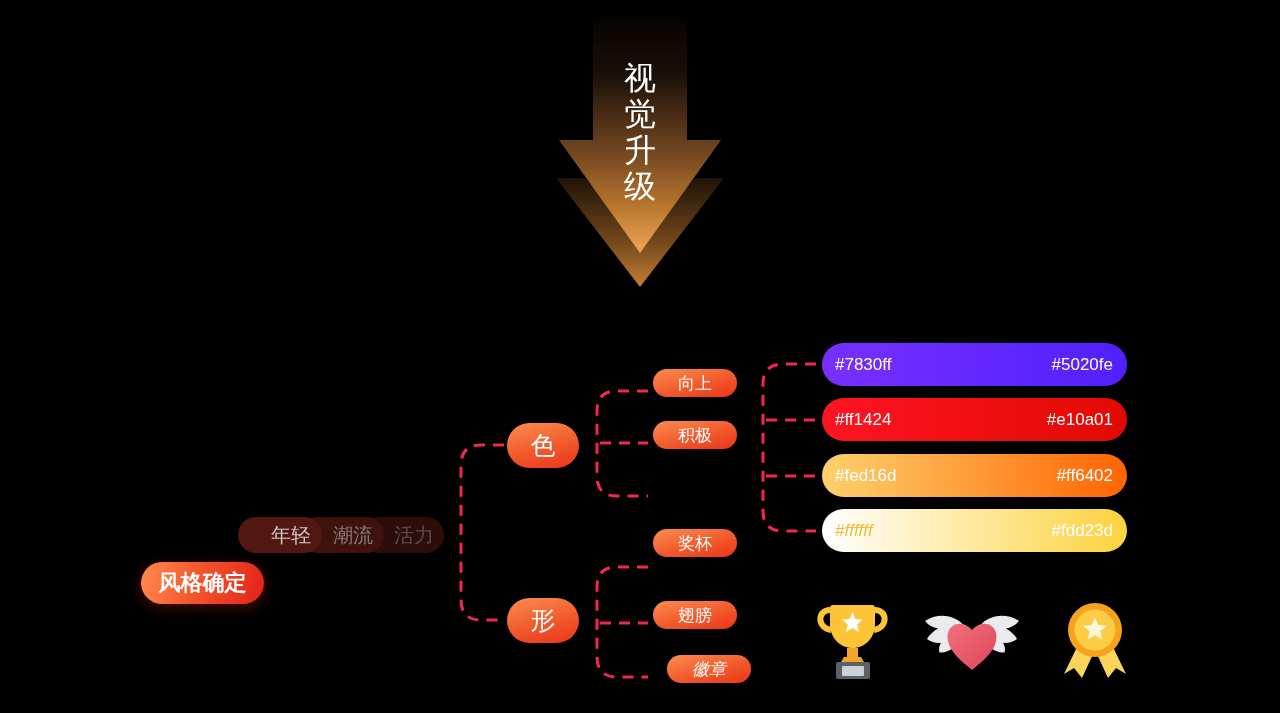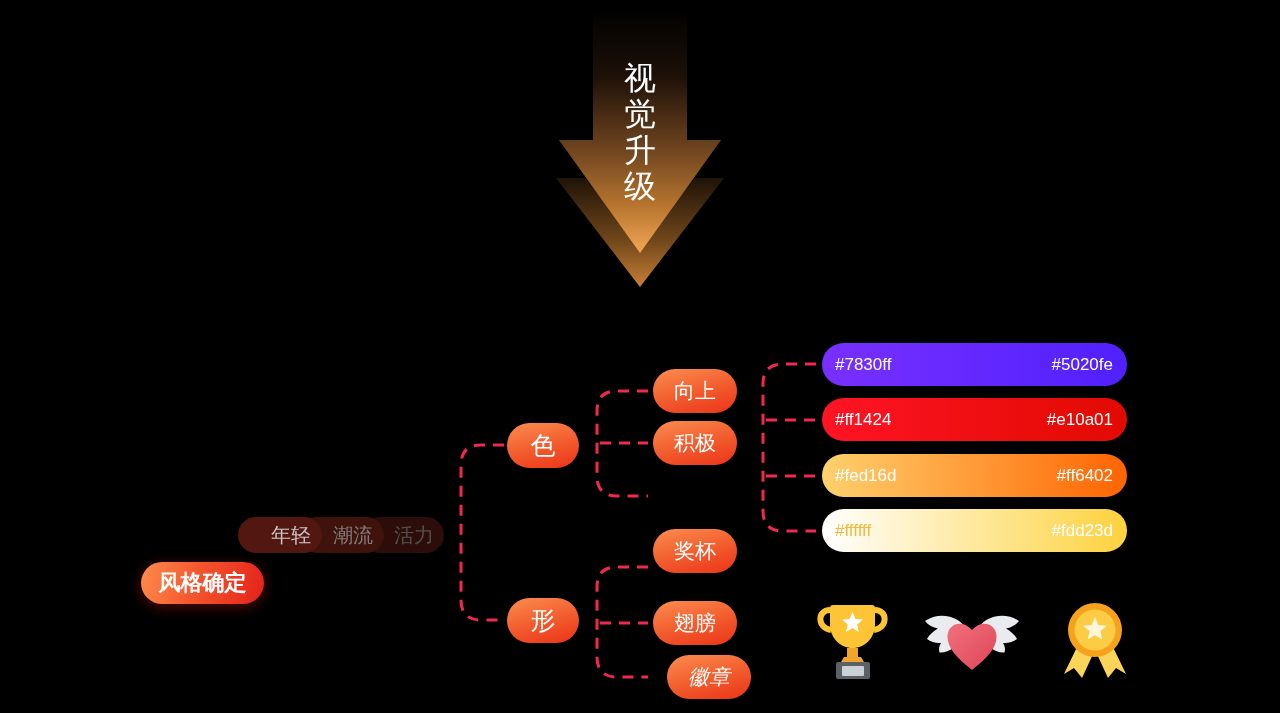--- a/index.html
+++ b/index.html
@@ -35,21 +35,21 @@
   #tag-trend{left:300px;width:84px;z-index:4;background:#3f130c;color:#837b7b;}
   #tag-vitality{left:362px;width:82px;z-index:3;background:#2c0d09;color:#564f4e;}
 
   
   .node{
     position:absolute;z-index:5;border-radius:23px;
     display:flex;align-items:center;justify-content:center;color:#fff;
     background:linear-gradient(165deg,#fc8d50 0%,#f15a2c 55%,#ec3318 100%);
   }
   .node-parent{width:72px;height:45px;font-size:25px;}
-  .node-child{width:84px;height:44px;font-size:21px;}
+  .node-child{width:84px;height:28px;font-size:17px;}
   #node-color{left:507px;top:423px;}
   #node-shape{left:507px;top:598px;}
   #child-upward{left:653px;top:369px;}
   #child-positive{left:653px;top:421px;}
   #child-warm{left:651px;top:474px;width:88px;}
   #child-trophy{left:653px;top:529px;}
   #child-wings{left:653px;top:601px;}
   #child-badge{left:667px;top:655px;font-style:italic;}
 
   
@@ -129,21 +129,21 @@
   </div>
   <div id="palette-bar-1" class="palette-bar" style="background: linear-gradient(90deg, rgb(255, 20, 36) 0%, rgb(225, 10, 1) 100%);">
     <span style="color: rgb(255, 255, 255);">#ff1424</span>
     <span style="color: rgb(255, 255, 255);">#e10a01</span>
   </div>
   <div id="palette-bar-2" class="palette-bar" style="background: linear-gradient(90deg, rgb(254, 209, 109) 0%, rgb(255, 100, 2) 100%);">
     <span style="color: rgb(255, 255, 255);">#fed16d</span>
     <span style="color: rgb(255, 255, 255);">#ff6402</span>
   </div>
   <div id="palette-bar-3" class="palette-bar" style="background: linear-gradient(90deg, rgb(255, 255, 255) 0%, rgb(253, 210, 61) 100%);">
-    <span style="color: rgb(238, 187, 62);">#ffffff</span>
+    <span style="color: rgb(238, 187, 62); font-style: italic;">#ffffff</span>
     <span style="color: rgb(255, 255, 255);">#fdd23d</span>
   </div>
 
   <svg id="trophy-icon" class="icon-box" width="76" height="88" viewBox="0 0 76 88">
     <defs>
       <path id="star5" d="M0,-10 L2.64,-3.64 L9.51,-3.09 L4.28,1.39 L5.88,8.09 L0,4.5 L-5.88,8.09 L-4.28,1.39 L-9.51,-3.09 L-2.64,-3.64 Z"></path>
     </defs>
     <path d="M17,13 C4,13 4,31 18,33" fill="none" stroke="#fdc436" stroke-width="6"></path>
     <path d="M62,13 C75,13 75,31 61,33" fill="none" stroke="#fdc436" stroke-width="6"></path>
     <path d="M20,8 H59 Q62,8 62,11 V27 C62,41 52,51 39.5,51 C27,51 17,41 17,27 V11 Q17,8 20,8 Z" fill="#fdc436"></path>

